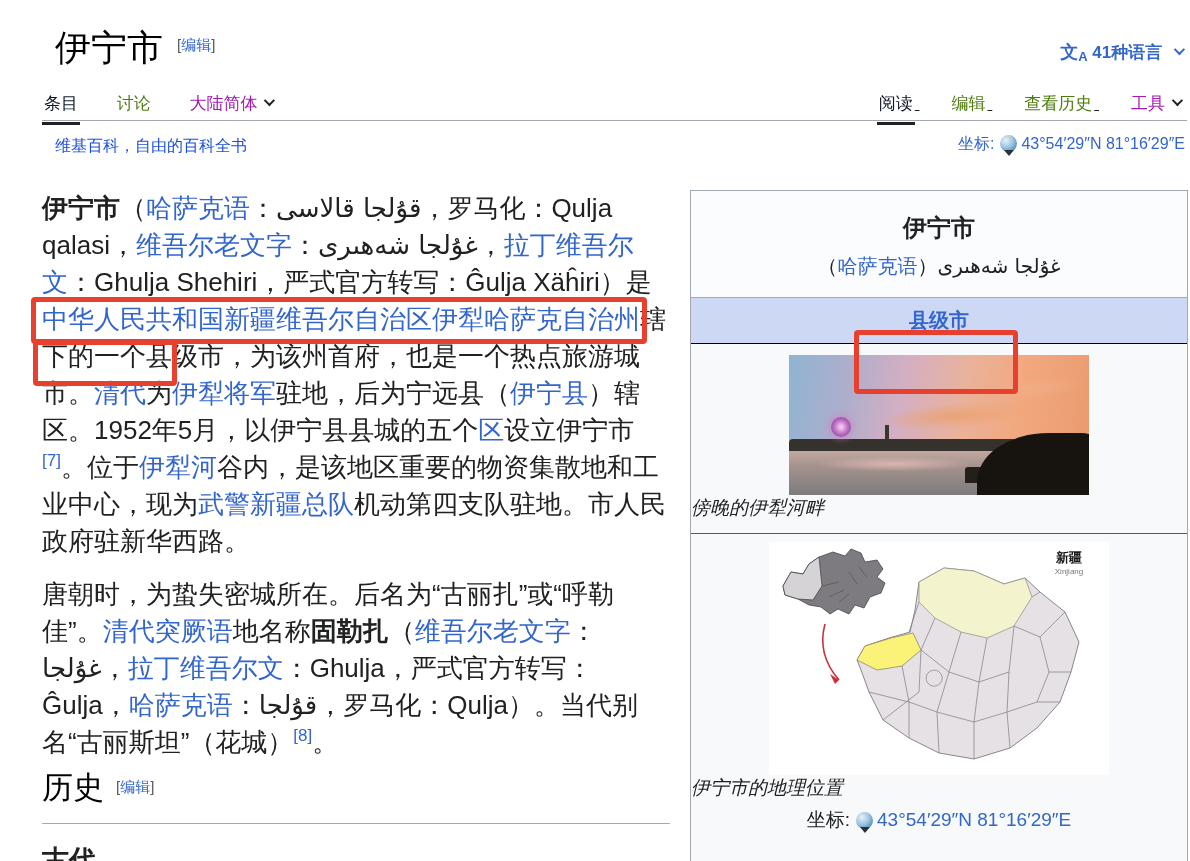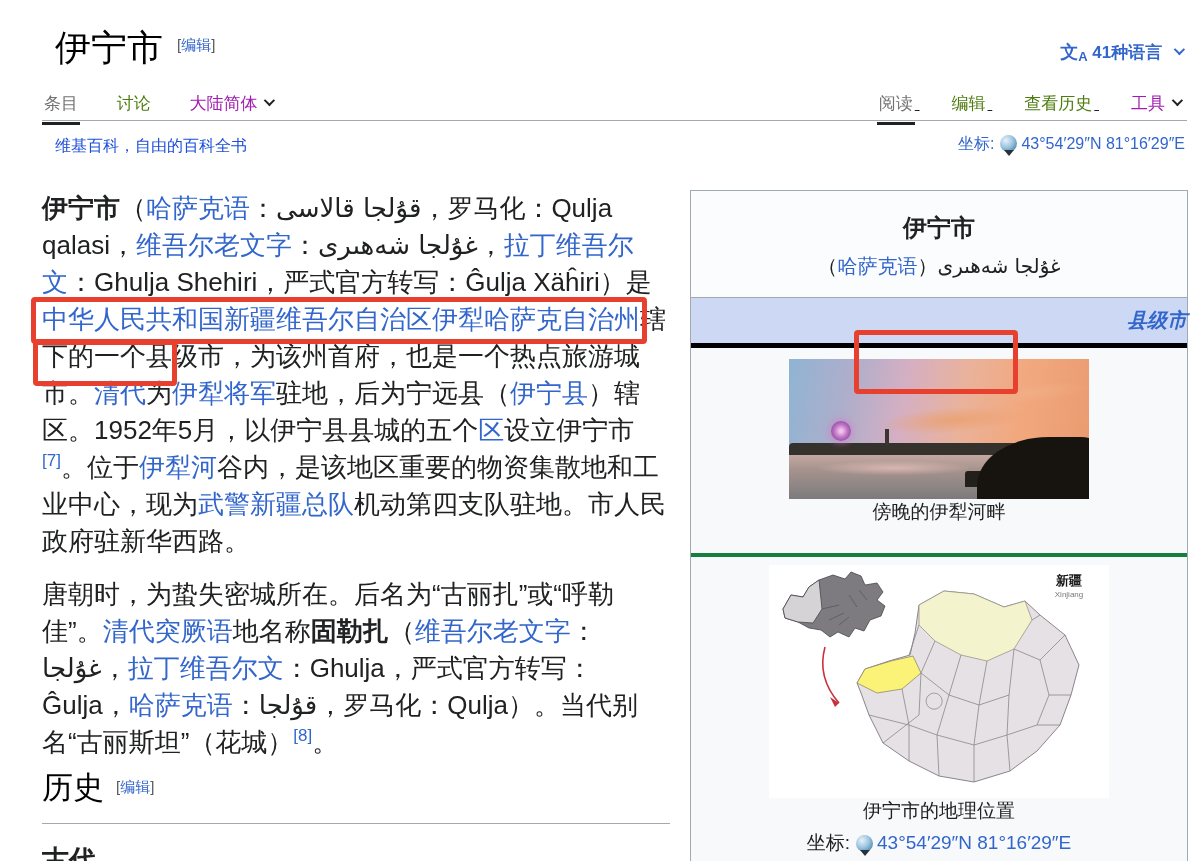--- a/index.html
+++ b/index.html
@@ -20,21 +20,21 @@
   #title-edit { font-size:15px; margin-left:14px; vertical-align:10px; font-family:"Liberation Sans",sans-serif; }
   #lang-button { position:absolute; top:40px; right:8px; color:#3366cc; font-size:17px; font-weight:bold; cursor:pointer; }
   #lang-button .wen { font-size:18px; font-weight:bold; }
   #lang-button .la  { font-size:13px; vertical-align:-3px; font-weight:bold; }
   .chev { display:inline-block; width:8px; height:8px; border-right:2px solid currentColor; border-bottom:2px solid currentColor; transform:rotate(45deg) translateY(-2px); margin-left:7px; vertical-align:3px; }
   .chev.dark { color:#202122; }
 
   #tab-bar { position:absolute; left:42px; right:3px; top:86px; height:35px; border-bottom:1px solid #a2a9b1; font-size:17px; }
   .tab { position:relative; display:inline-block; margin-right:30px; padding:6px 2px 9px; color:#4d7c0f; cursor:pointer; }
   .tab.plain { color:#a21caf; }
-  .tab.active { color:#737373; }
+  .tab.active { color:#0f172a; }
   .tab.active::after { content:""; position:absolute; left:0; right:0; bottom:-1px; height:3px; background:#202122; }
   #tabs-right { position:absolute; right:5px; top:0;text-decoration:underline; }
   #tabs-right .tab { margin-right:0; margin-left:30px; }
 
   #site-sub { position:absolute; left:55px; top:136px; font-size:16px; color:#1d4ed8; }
   #coord-top { position:absolute; right:5px; top:134px; font-size:16px; }
 
   .globe { display:inline-block; position:relative; width:17px; height:17px; margin:0 4px -3px 6px; border-radius:50%;
     background:radial-gradient(circle at 35% 32%, #e8f2f8 0%, #9cc4e0 45%, #5e92b8 75%, #3c6f96 100%); }
   .globe::after { content:""; position:absolute; left:4px; bottom:-4px; border-left:5px solid transparent; border-right:5px solid transparent; border-top:6px solid #26323d; }
@@ -47,25 +47,25 @@
   #history-edit { font-size:15px; margin-left:12px; vertical-align:6px; }
   #history-rule { position:absolute; left:42px; top:823px; width:628px; border-top:1px solid #a2a9b1; }
   #clipped-heading { position:absolute; left:42px; top:843px; width:300px; height:18px; overflow:hidden; font-size:27px; font-weight:bold; line-height:34px; }
 
   
   #infobox { position:absolute; left:690px; top:190px; width:498px; height:700px;
     background:#f8f9fa; border:1px solid #a2a9b1; font-size:20px; }
   #ib-header { text-align:center; padding:18px 10px 12px; background:#fbfcfd; }
   #ib-title { font-size:24px; font-weight:bold; line-height:38px; }
   .ib-native { line-height:38px; font-size:20px; }
-  #ib-banner { position:relative; text-align:right; background:#cdd9f4; border-top:1px solid #a2a9b1; border-bottom:5px solid #000000; padding:9px 0;font-style:italic; }
+  #ib-banner { position:relative; text-align:center; background:#cdd9f4; border-top:1px solid #a2a9b1; border-bottom:1px solid #000000; padding:9px 0; }
   #ib-banner .lnk { font-weight:bold; }
   #ib-photo-sec { text-align:center; padding:11px 0 6px; }
-  #ib-caption-photo, #ib-caption-map { font-size:19px; line-height:26px; text-align:center; }
-  #ib-map-sec { border-top:4px solid #15803d; margin-top:22px; text-align:center; padding:8px 0 0; }
+  #ib-caption-photo, #ib-caption-map { font-size:19px; line-height:26px; text-align:left;font-style:italic; }
+  #ib-map-sec { border-top:1px solid #15803d; margin-top:6px; text-align:center; padding:8px 0 0; }
   #ib-coord { text-align:center; font-size:19px; padding:6px 0 10px; }
 
   
   #photo { position:relative; width:300px; height:140px; margin:0 auto; overflow:hidden; }
   #photo .sky { position:absolute; inset:0 0 45px 0;
     background:linear-gradient(100deg,#8fb4d3 0%,#aeaecb 20%,#d4afc3 38%,#eab29a 58%,#f2a87e 76%,#ea9b70 100%); }
   #photo .cloud1 { position:absolute; left:90px; top:48px; width:150px; height:26px; border-radius:50%;
     background:radial-gradient(ellipse at center, rgba(235,160,110,.85), rgba(235,160,110,0) 70%); transform:rotate(-4deg); }
   #photo .cloud2 { position:absolute; left:180px; top:24px; width:120px; height:20px; border-radius:50%;
     background:radial-gradient(ellipse at center, rgba(240,175,135,.7), rgba(240,175,135,0) 70%); transform:rotate(-6deg); }

